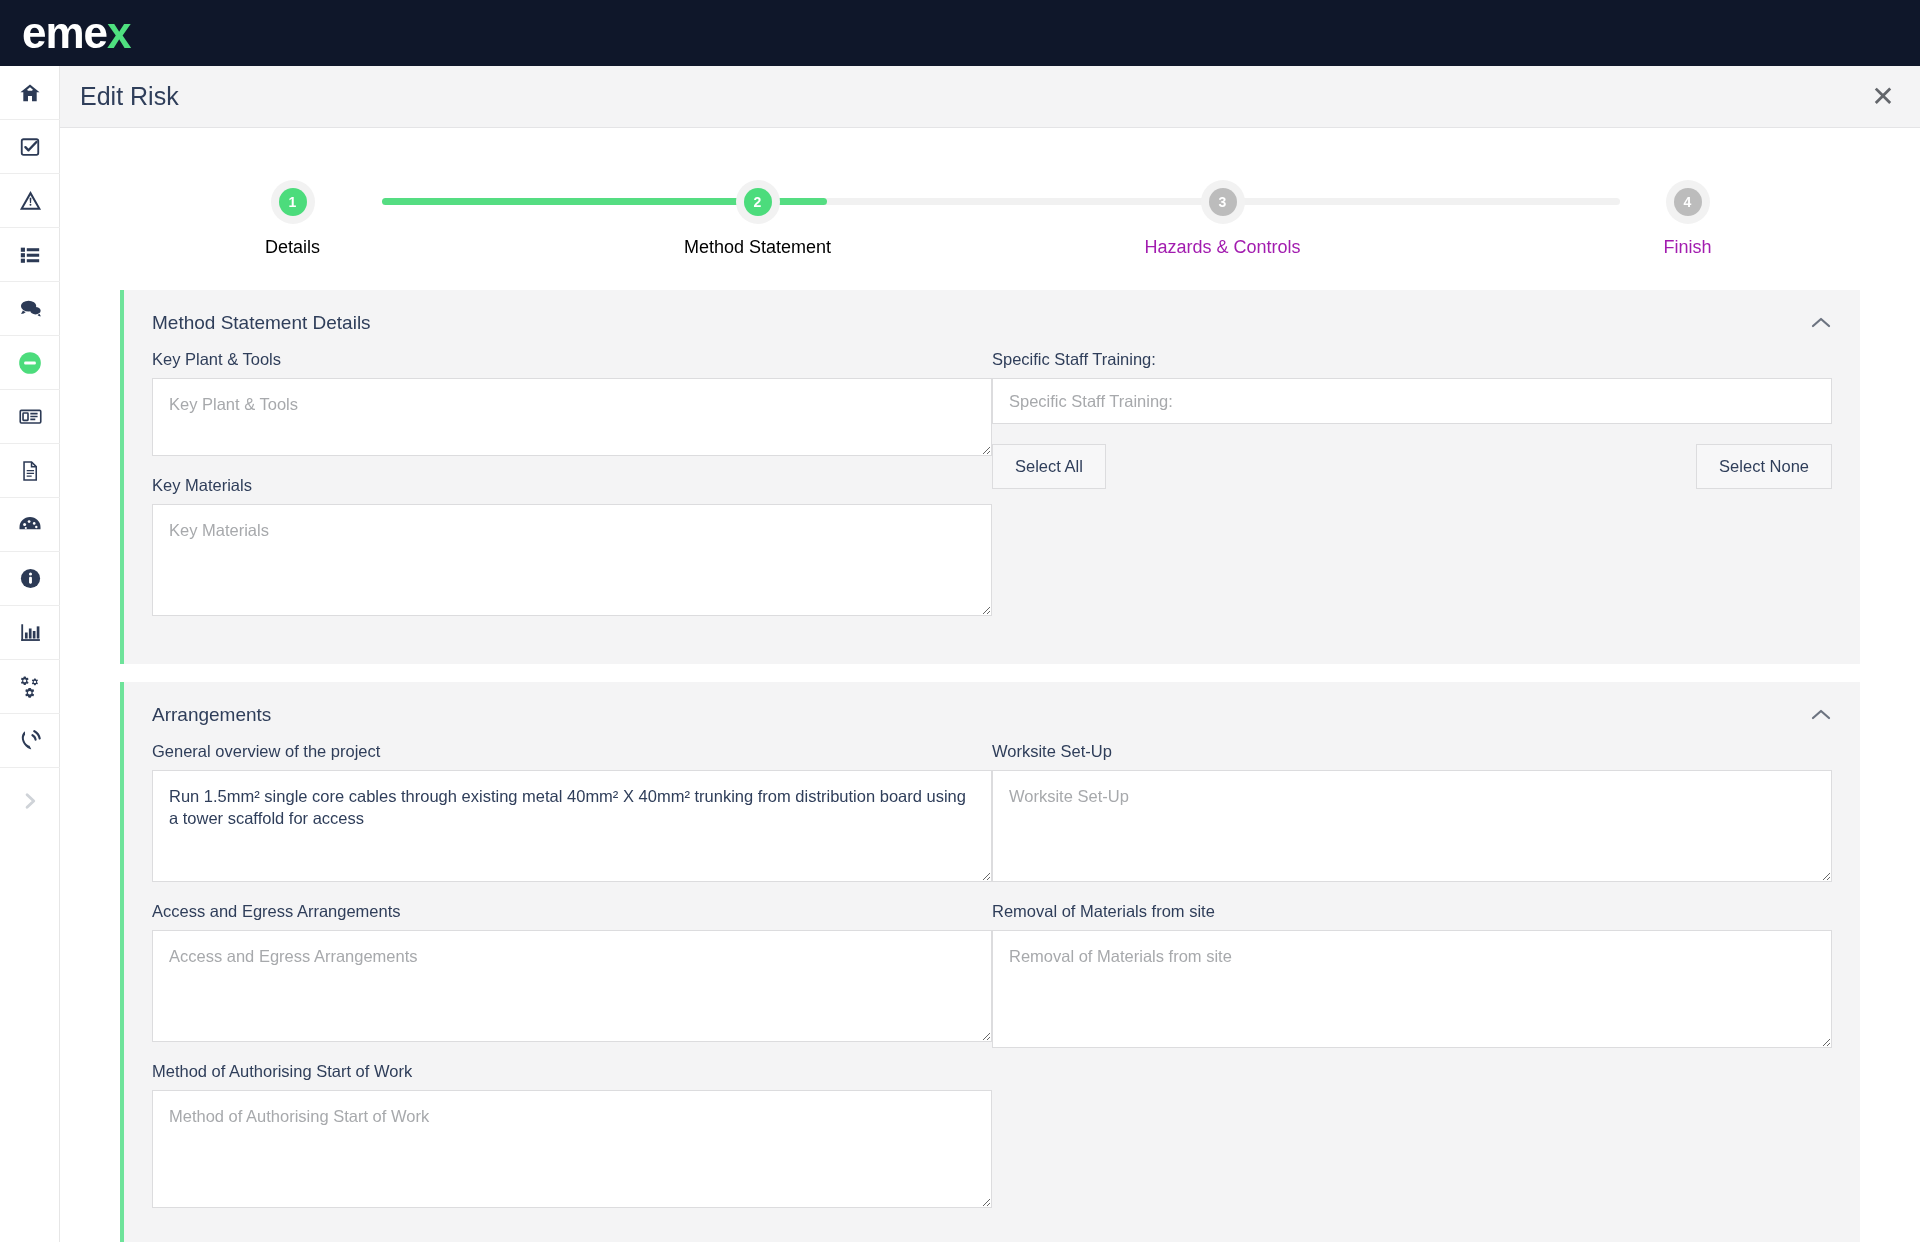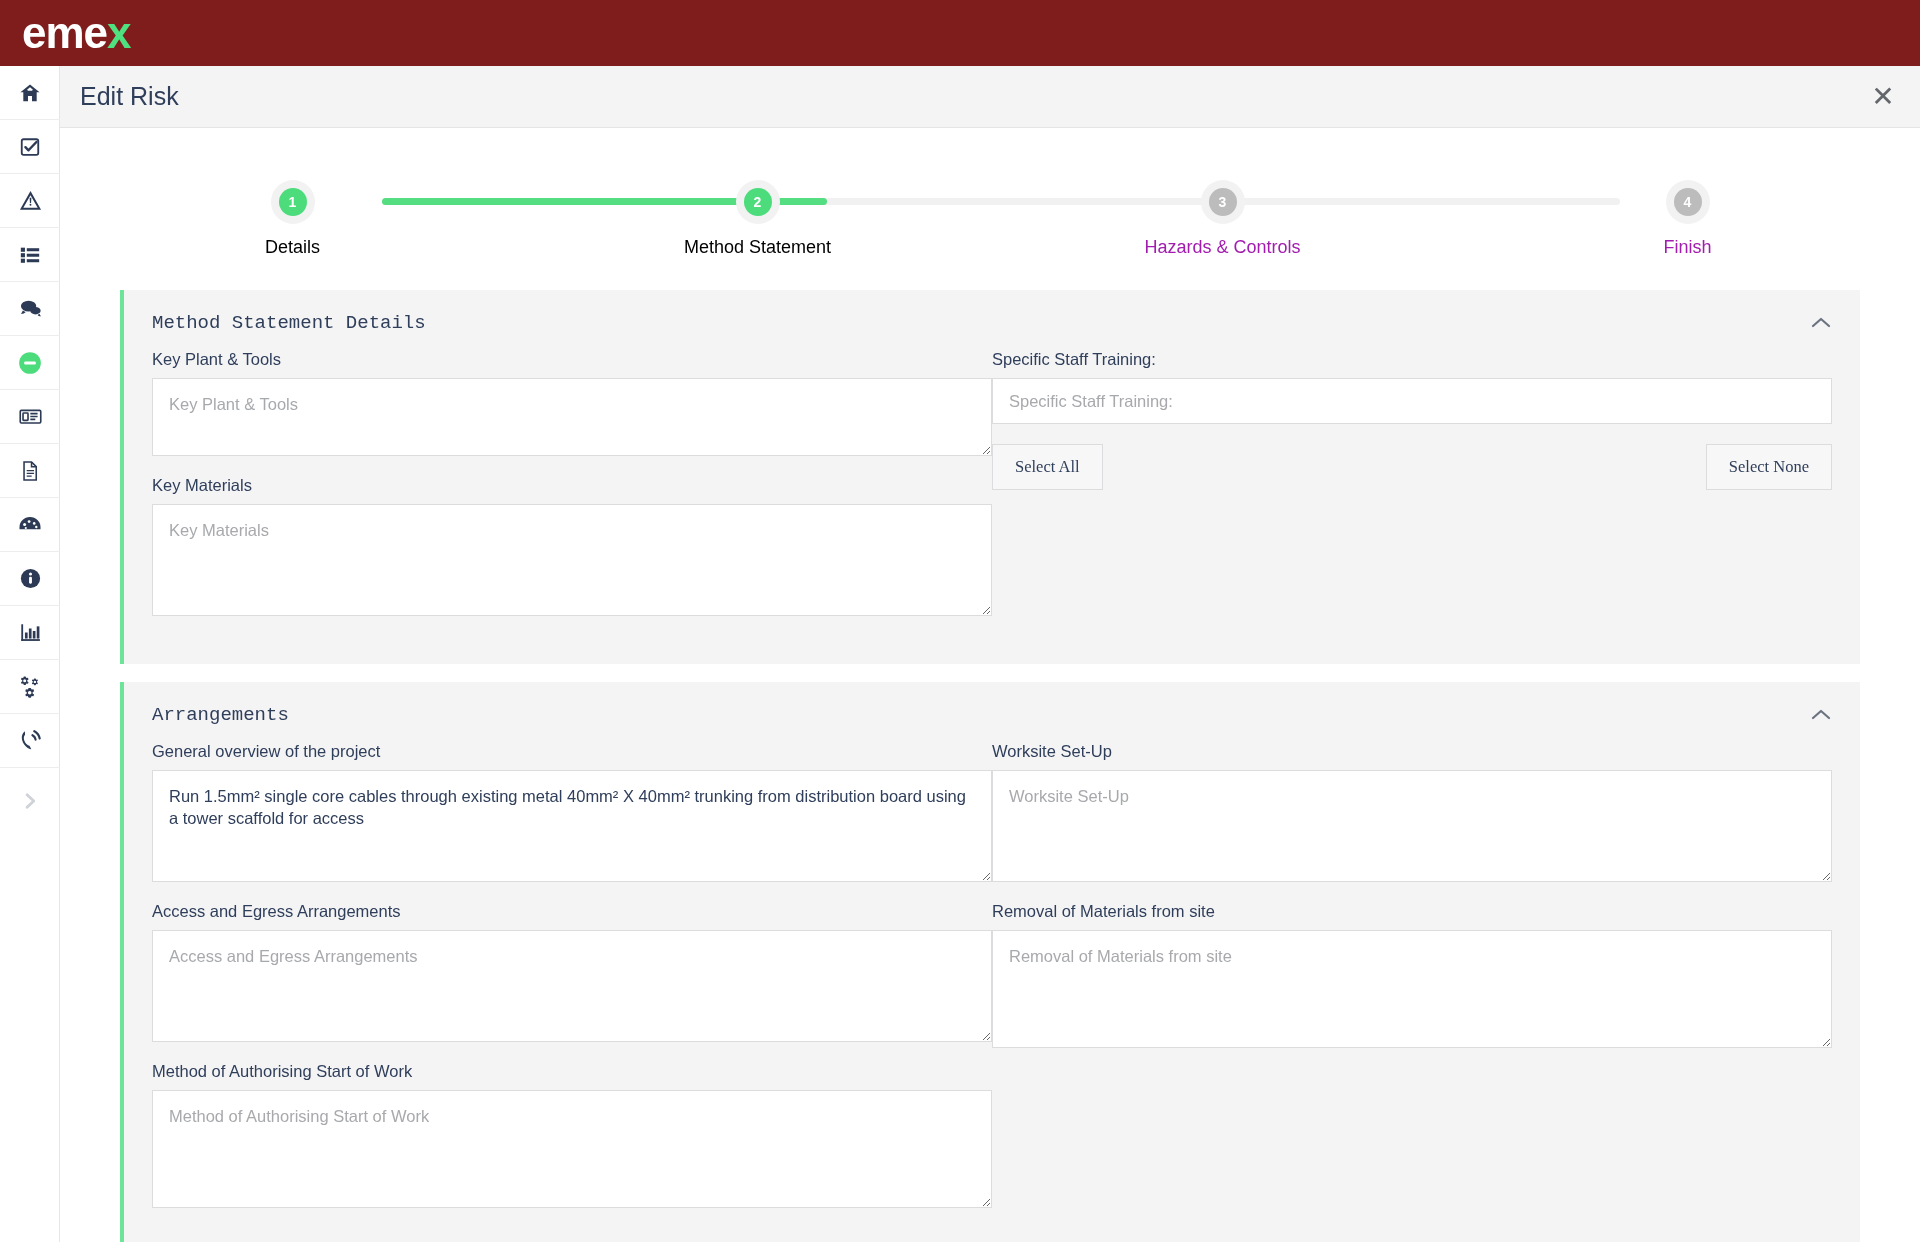--- a/index.html
+++ b/index.html
@@ -5,21 +5,21 @@
   * { box-sizing: border-box; margin: 0; padding: 0; }
   html, body {
     width: 1920px; height: 1242px;
     font-family: "Liberation Sans", sans-serif;
     background: #ffffff;
     overflow: hidden;
   }
   
   .topbar {
     position: absolute; left: 0; top: 0; width: 1920px; height: 66px;
-    background: #7f1d1d;
+    background: #0f172a;
   }
   .logo {
     position: absolute; left: 22px; top: 8px;
     font-size: 44px; font-weight: bold; letter-spacing: -1px;
     color: #ffffff; line-height: 50px;
   }
   .logo .x { color: #4fe07f; }
 
   
   .rail {
@@ -110,21 +110,20 @@
   .card {
     position: relative;
     background: #f4f4f5;
     border-left: 4px solid #6ee39a;
     margin-bottom: 18px;
     padding: 22px 28px 28px 28px;
   }
   .card-head {
     display: flex; align-items: flex-start; justify-content: space-between;
     margin-bottom: 16px;
-    font-family: Liberation Mono, monospace;
   }
   .card-title { font-size: 19px; color: #2f3e5a; font-weight: 400; }
   .chevron-up {
     width: 22px; height: 22px; color: #6c7380;
     display: flex; align-items: center; justify-content: center;
   }
   .grid2 {
     display: flex; 
   }
   .col { flex: 1; min-width: 0; }
@@ -149,21 +148,21 @@
   textarea.h-med   { height: 112px; }
   textarea.h-tall  { height: 118px; }
   input.txt.h-input { height: 46px; padding: 10px 16px; }
 
   .btn-row {
     display: flex; justify-content: space-between; margin-top: 18px;
   }
   .btn {
     background: #f7f7f8;
     border: 1px solid #dcdcde;
-    font-family: Liberation Serif, serif;
+    font-family: Liberation Sans, sans-serif;
     font-size: 16.5px; color: #2f3e5a;
     padding: 12px 22px;
     cursor: pointer;
   }
 </style>
 </head>
 <body>
 
 <div class="topbar">
   <div class="logo"><span>eme</span><span class="x">x</span></div>

